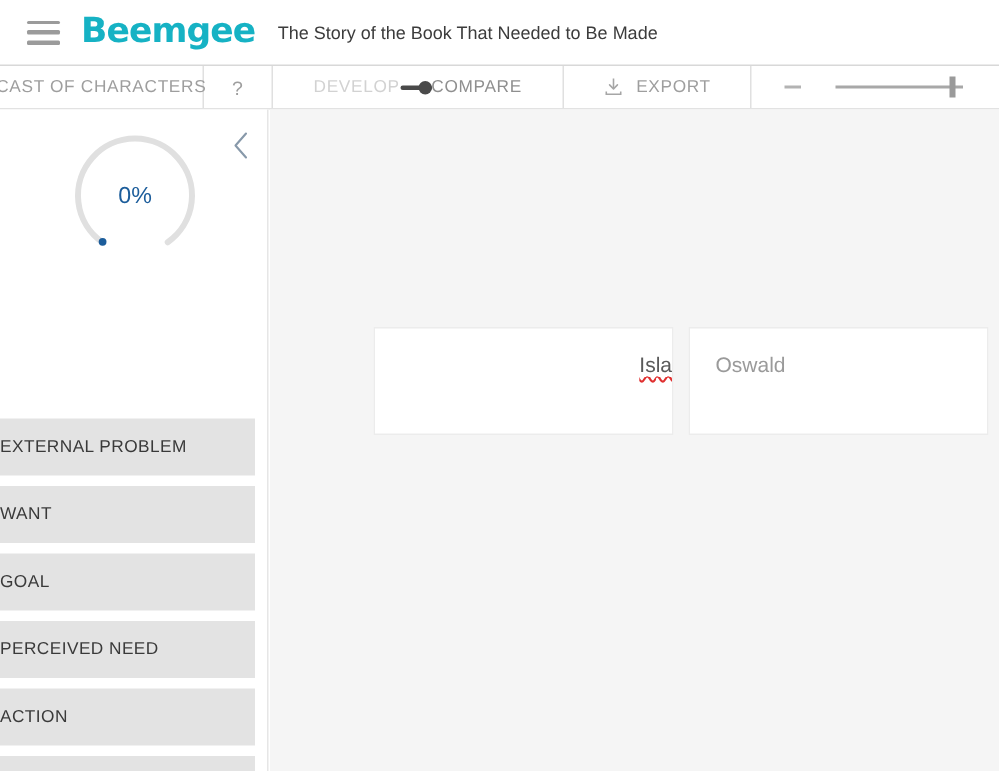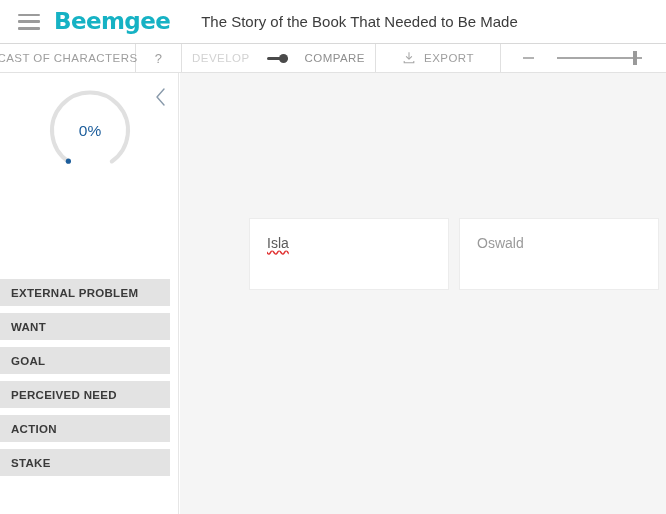--- a/index.html
+++ b/index.html
@@ -26,22 +26,22 @@
     cursor: pointer;
   }
   .hamburger span { display: block; height: 2.5px; width: 100%; background: #9b9b9b; border-radius: 1px; }
   .brand {
     font-family: "DejaVu Sans", sans-serif;
     font-size: 23px; font-weight: bold;
     color: #16b2c4; letter-spacing: -0.6px;
     line-height: 1;
   }
   .doc-title {
-    margin-left: 31px;
-    font-size: 15px;
+    margin-left: 15px;
+    font-size: 12px;
     color: #3c3c3c;
     font-family: "Liberation Sans", sans-serif;
     white-space: nowrap;
   }
 
   
   .toolbar {
     position: absolute; top: 44px; left: 0;
     width: 666px; height: 29px;
     background: #ffffff;
@@ -52,21 +52,21 @@
   .tb-cell {
     display: flex; align-items: center; justify-content: center;
     border-right: 1px solid #e0e0e0;
     color: #9e9e9e;
     letter-spacing: 0.45px;
     cursor: pointer;
     white-space: nowrap;
   }
   .tb-cast   { width: 136px; }
   .tb-help   { width: 46px; font-size: 13px; }
-  .tb-toggle { width: 194px; gap: 17px; }
+  .tb-toggle { width: 194px; gap: 0; }
   .tb-export { width: 125px; gap: 8px; text-align: center; }
   .tb-zoom   { flex: 1 1 auto; border-right: none; padding-left: 22px; gap: 0; justify-content: flex-start; }
 
   .tb-develop { color: #d2d2d2; }
   .tb-compare { color: #8f8f8f; }
   .switch {
     position: relative; width: 21px; height: 8px;
     display: inline-block;
   }
   .switch .track {
@@ -116,46 +116,45 @@
     font-size: 13.5px; color: #1c5d9b; letter-spacing: 0.3px;
   }
   .gauge-pct {
     position: absolute; left: 45px; top: 3px; width: 90px; height: 90px;
     display: flex; align-items: center; justify-content: center;
     font-size: 15.5px; color: #1c5d9b;
   }
 
   .side-list { position: absolute; top: 206px; left: 0; width: 179px; }
   .side-item {
-    width: 170px; height: 27px;
+    width: 170px; height: 38px;
     background: #e3e3e3;
     margin-bottom: 7px;
     display: flex; align-items: center;
-    padding-left: 11px;
     font-size: 11.5px;
     color: #3a3a3a;
     letter-spacing: 0.3px;
     cursor: pointer;
-    white-space: nowrap; overflow: hidden; font-weight: bold;
+    white-space: nowrap; overflow: hidden;
   }
 
   
   .canvas {
     position: absolute; top: 73px; left: 180px;
     width: 486px; height: 441px;
     background: #f5f5f5;
     overflow: hidden;
   }
   .card {
     position: absolute; top: 145px;
     height: 72px;
     background: #ffffff;
     border: 1px solid #ececec;
   }
-  .card-1 { left: 69px;  width: 200px; }
+  .card-1 { left: 69px;  width: 200px; text-align: right; }
   .card-2 { left: 279px; width: 200px; }
   .card-name {
     margin: 16px 0 0 17px;
     font-size: 14px;
     color: #6b6b6b;
     font-family: "Liberation Sans", sans-serif;
     display: inline-block;
     outline: none;
   }
   .card-name.misspelled {

